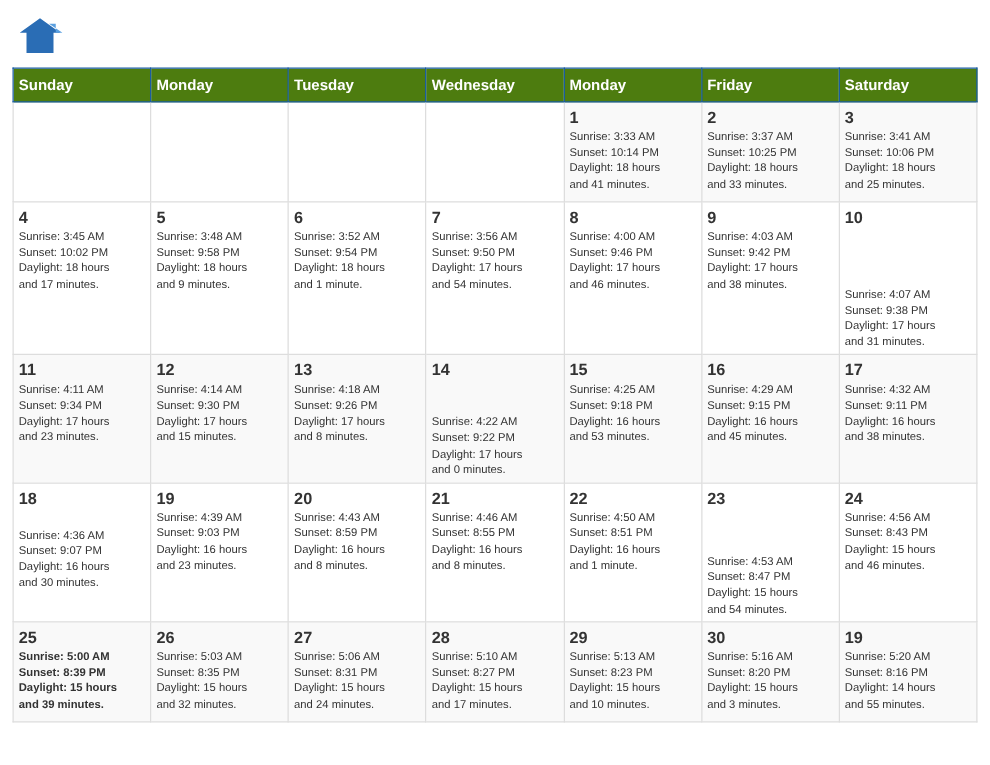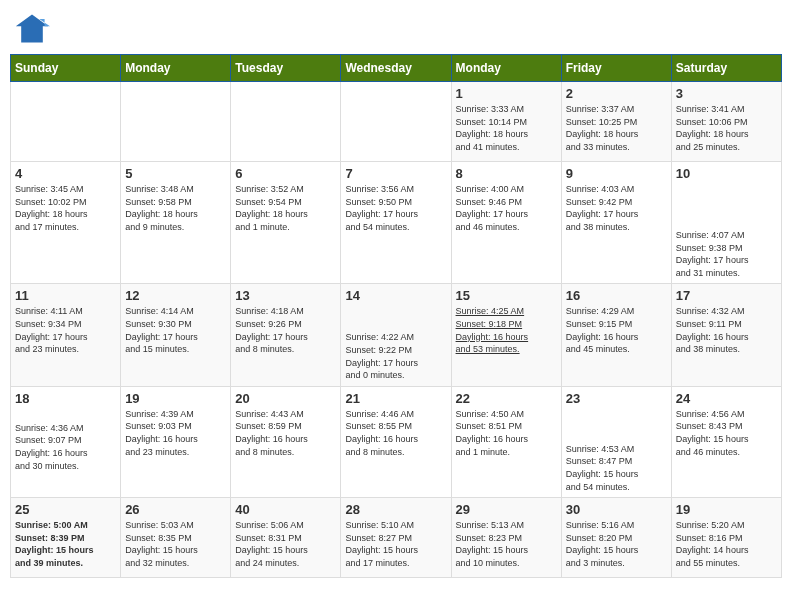--- a/index.html
+++ b/index.html
@@ -230,21 +230,21 @@
         </td>
         <td>
           <span class="day-num">14</span>
           <div class="day-info" style="white-space: pre-line; margin-top: 28px;">Sunrise: 4:22 AM
 Sunset: 9:22 PM
 Daylight: 17 hours
 and 0 minutes.</div>
         </td>
         <td>
           <span class="day-num">15</span>
-          <div class="day-info" style="white-space: pre-line; text-decoration: underline;">Sunrise: 4:25 AM
+          <div class="day-info" style="white-space: pre-line;">Sunrise: 4:25 AM
 Sunset: 9:18 PM
 Daylight: 16 hours
 and 53 minutes.</div>
         </td>
         <td>
           <span class="day-num">16</span>
           <div class="day-info" style="white-space: pre-line;">Sunrise: 4:29 AM
 Sunset: 9:15 PM
 Daylight: 16 hours
 and 45 minutes.</div>
@@ -317,21 +317,21 @@
 and 39 minutes.</div>
         </td>
         <td>
           <span class="day-num">26</span>
           <div class="day-info" style="white-space: pre-line;">Sunrise: 5:03 AM
 Sunset: 8:35 PM
 Daylight: 15 hours
 and 32 minutes.</div>
         </td>
         <td>
-          <span class="day-num">40</span>
+          <span class="day-num">27</span>
           <div class="day-info" style="white-space: pre-line;">Sunrise: 5:06 AM
 Sunset: 8:31 PM
 Daylight: 15 hours
 and 24 minutes.</div>
         </td>
         <td>
           <span class="day-num">28</span>
           <div class="day-info" style="white-space: pre-line;">Sunrise: 5:10 AM
 Sunset: 8:27 PM
 Daylight: 15 hours

